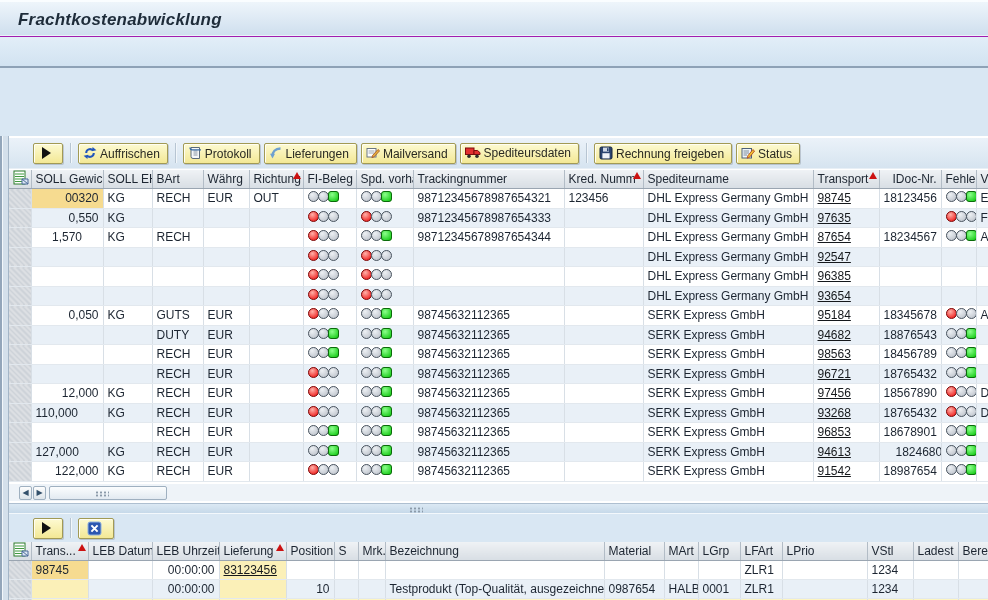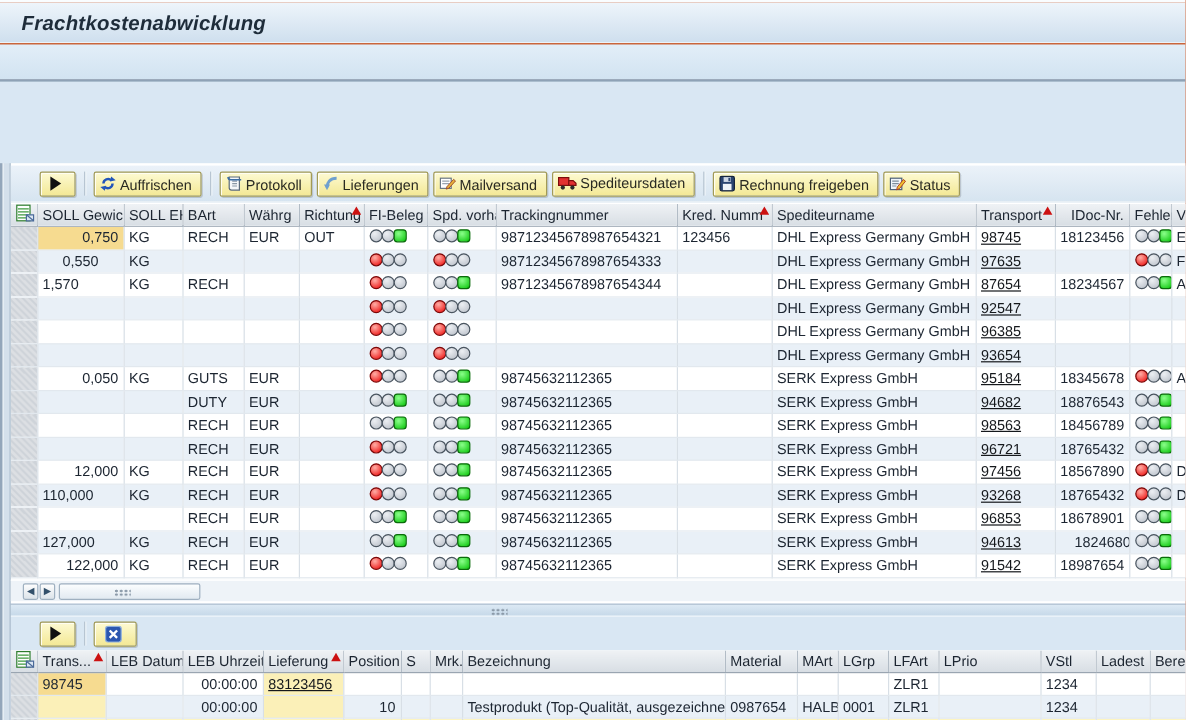--- a/index.html
+++ b/index.html
@@ -1,18 +1,18 @@
 <!DOCTYPE html>
 <html><head>
 <meta charset="utf-8">
 <style>
   * { margin:0; padding:0; box-sizing:border-box; }
   body { font-family:"Liberation Sans", sans-serif; background:#fff; }
   .screen { position:relative; width:988px; height:600px; overflow:hidden;
-            background:#c2410c; font-size:12px; color:#1c2531; }
+            background:#a21caf; font-size:12px; color:#1c2531; }
 
   
   .titlebar { position:absolute; left:0; top:0; width:988px; height:36px;
     background:linear-gradient(#eef5fb,#cfdfee);
     border-top:2px solid #fafdff; border-bottom:1px solid #eaf2f9; }
   .titlebar .ttl { position:absolute; left:18px; top:8px; font-size:17px;
     font-weight:bold; font-style:italic; color:#1e2c3a; letter-spacing:.2px; }
   .subband { position:absolute; left:0; top:37px; width:988px; height:29px;
     background:linear-gradient(#e2eef8,#d2e3f1); }
 
@@ -178,21 +178,21 @@
                 <th><span>Spediteurname</span></th>
                 <th><span>Transport</span><span class="sort"></span></th>
                 <th style="text-align: right;"><span>IDoc-Nr.</span></th>
                 <th><span>Fehler</span></th>
                 <th><span>V</span></th>
               </tr>
             </thead>
             <tbody>
               <tr class=" odd">
                 <td class="sel"></td>
-                <td class="hl" style="text-align: right;">0,750</td>
+                <td class="hl" style="text-align: right;">00320</td>
                 <td>KG</td>
                 <td>RECH</td>
                 <td>EUR</td>
                 <td>OUT</td>
                 <td><span class="tl green">
                     <i class="led l1"></i>
                     <i class="led l2"></i>
                     <i class="led l3"></i>
                   </span></td>
                 <td><span class="tl green">
@@ -207,21 +207,21 @@
                 <td style="text-align: center;">18123456</td>
                 <td><span class="tl green">
                     <i class="led l1"></i>
                     <i class="led l2"></i>
                     <i class="led l3"></i>
                   </span></td>
                 <td>E</td>
               </tr>
               <tr class=" even">
                 <td class="sel"></td>
-                <td style="text-align: center;">0,550</td>
+                <td style="text-align: right;">0,550</td>
                 <td>KG</td>
                 <td></td>
                 <td></td>
                 <td></td>
                 <td><span class="tl red">
                     <i class="led l1"></i>
                     <i class="led l2"></i>
                     <i class="led l3"></i>
                   </span></td>
                 <td><span class="tl red">
@@ -236,21 +236,21 @@
                 <td style="text-align: right;"></td>
                 <td><span class="tl red">
                     <i class="led l1"></i>
                     <i class="led l2"></i>
                     <i class="led l3"></i>
                   </span></td>
                 <td>F</td>
               </tr>
               <tr class=" odd">
                 <td class="sel"></td>
-                <td style="text-align: left; margin-top: 48px;">1,570</td>
+                <td style="text-align: center; margin-top: 48px;">1,570</td>
                 <td>KG</td>
                 <td>RECH</td>
                 <td></td>
                 <td></td>
                 <td><span class="tl red">
                     <i class="led l1"></i>
                     <i class="led l2"></i>
                     <i class="led l3"></i>
                   </span></td>
                 <td><span class="tl green">

